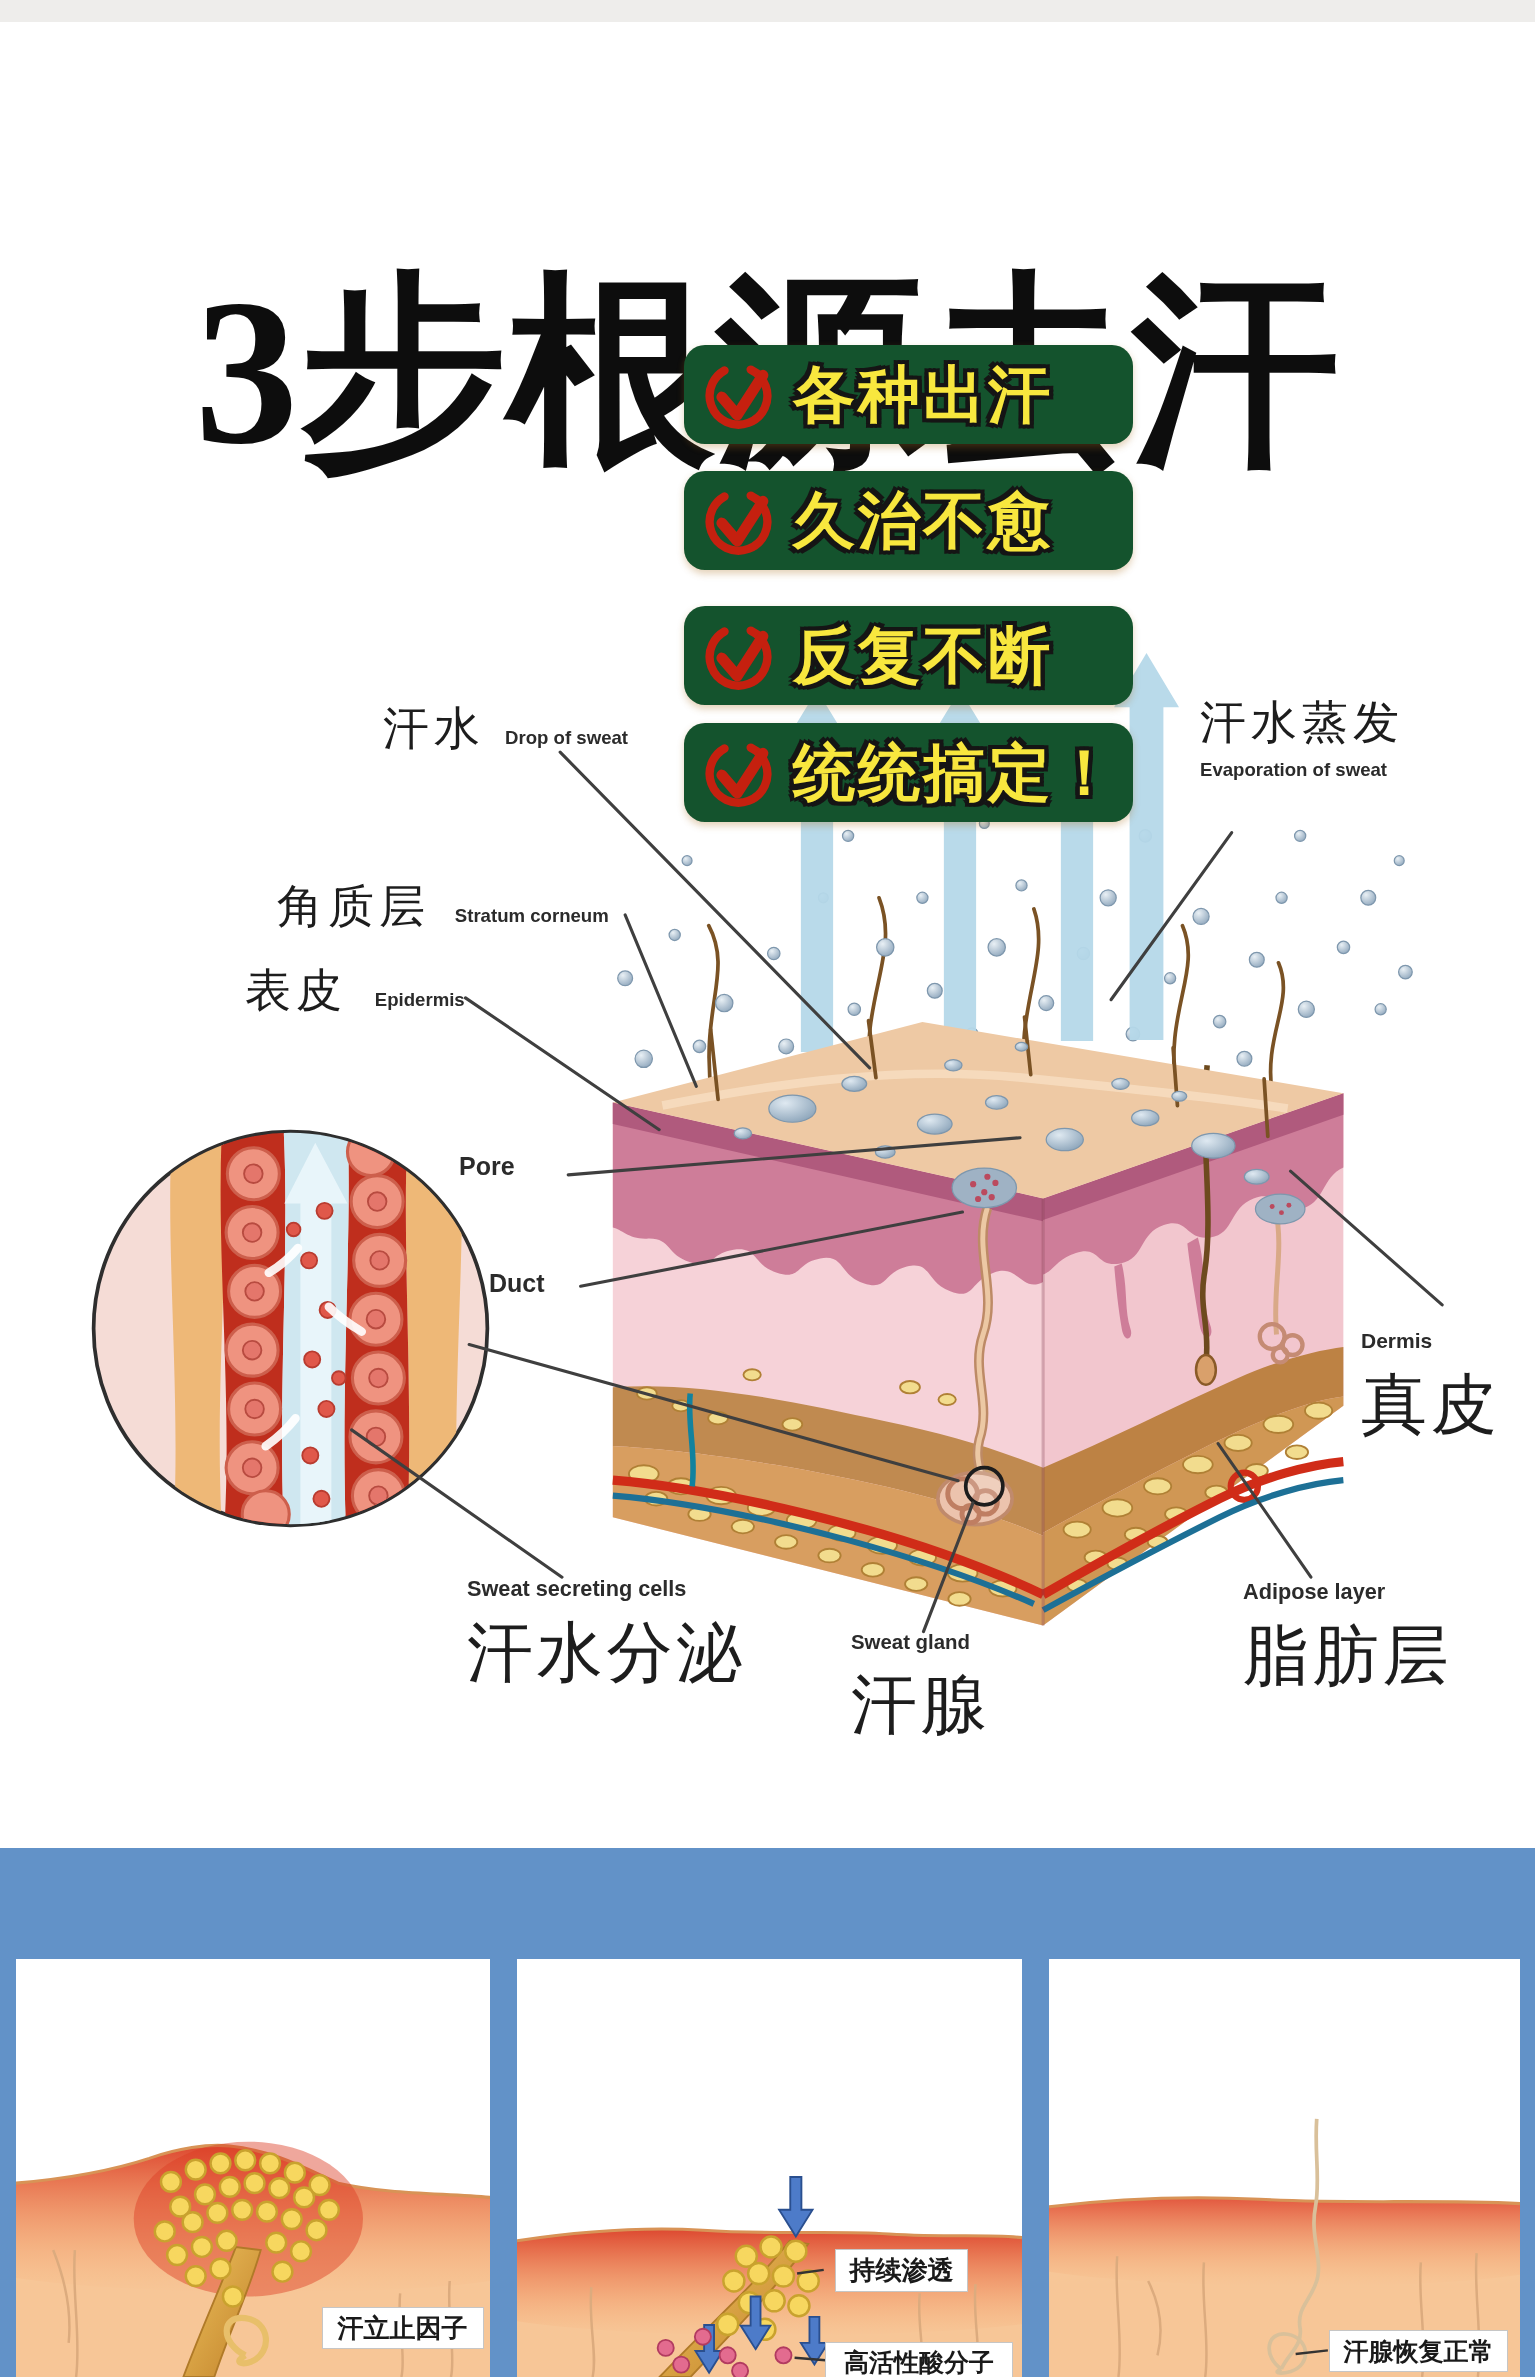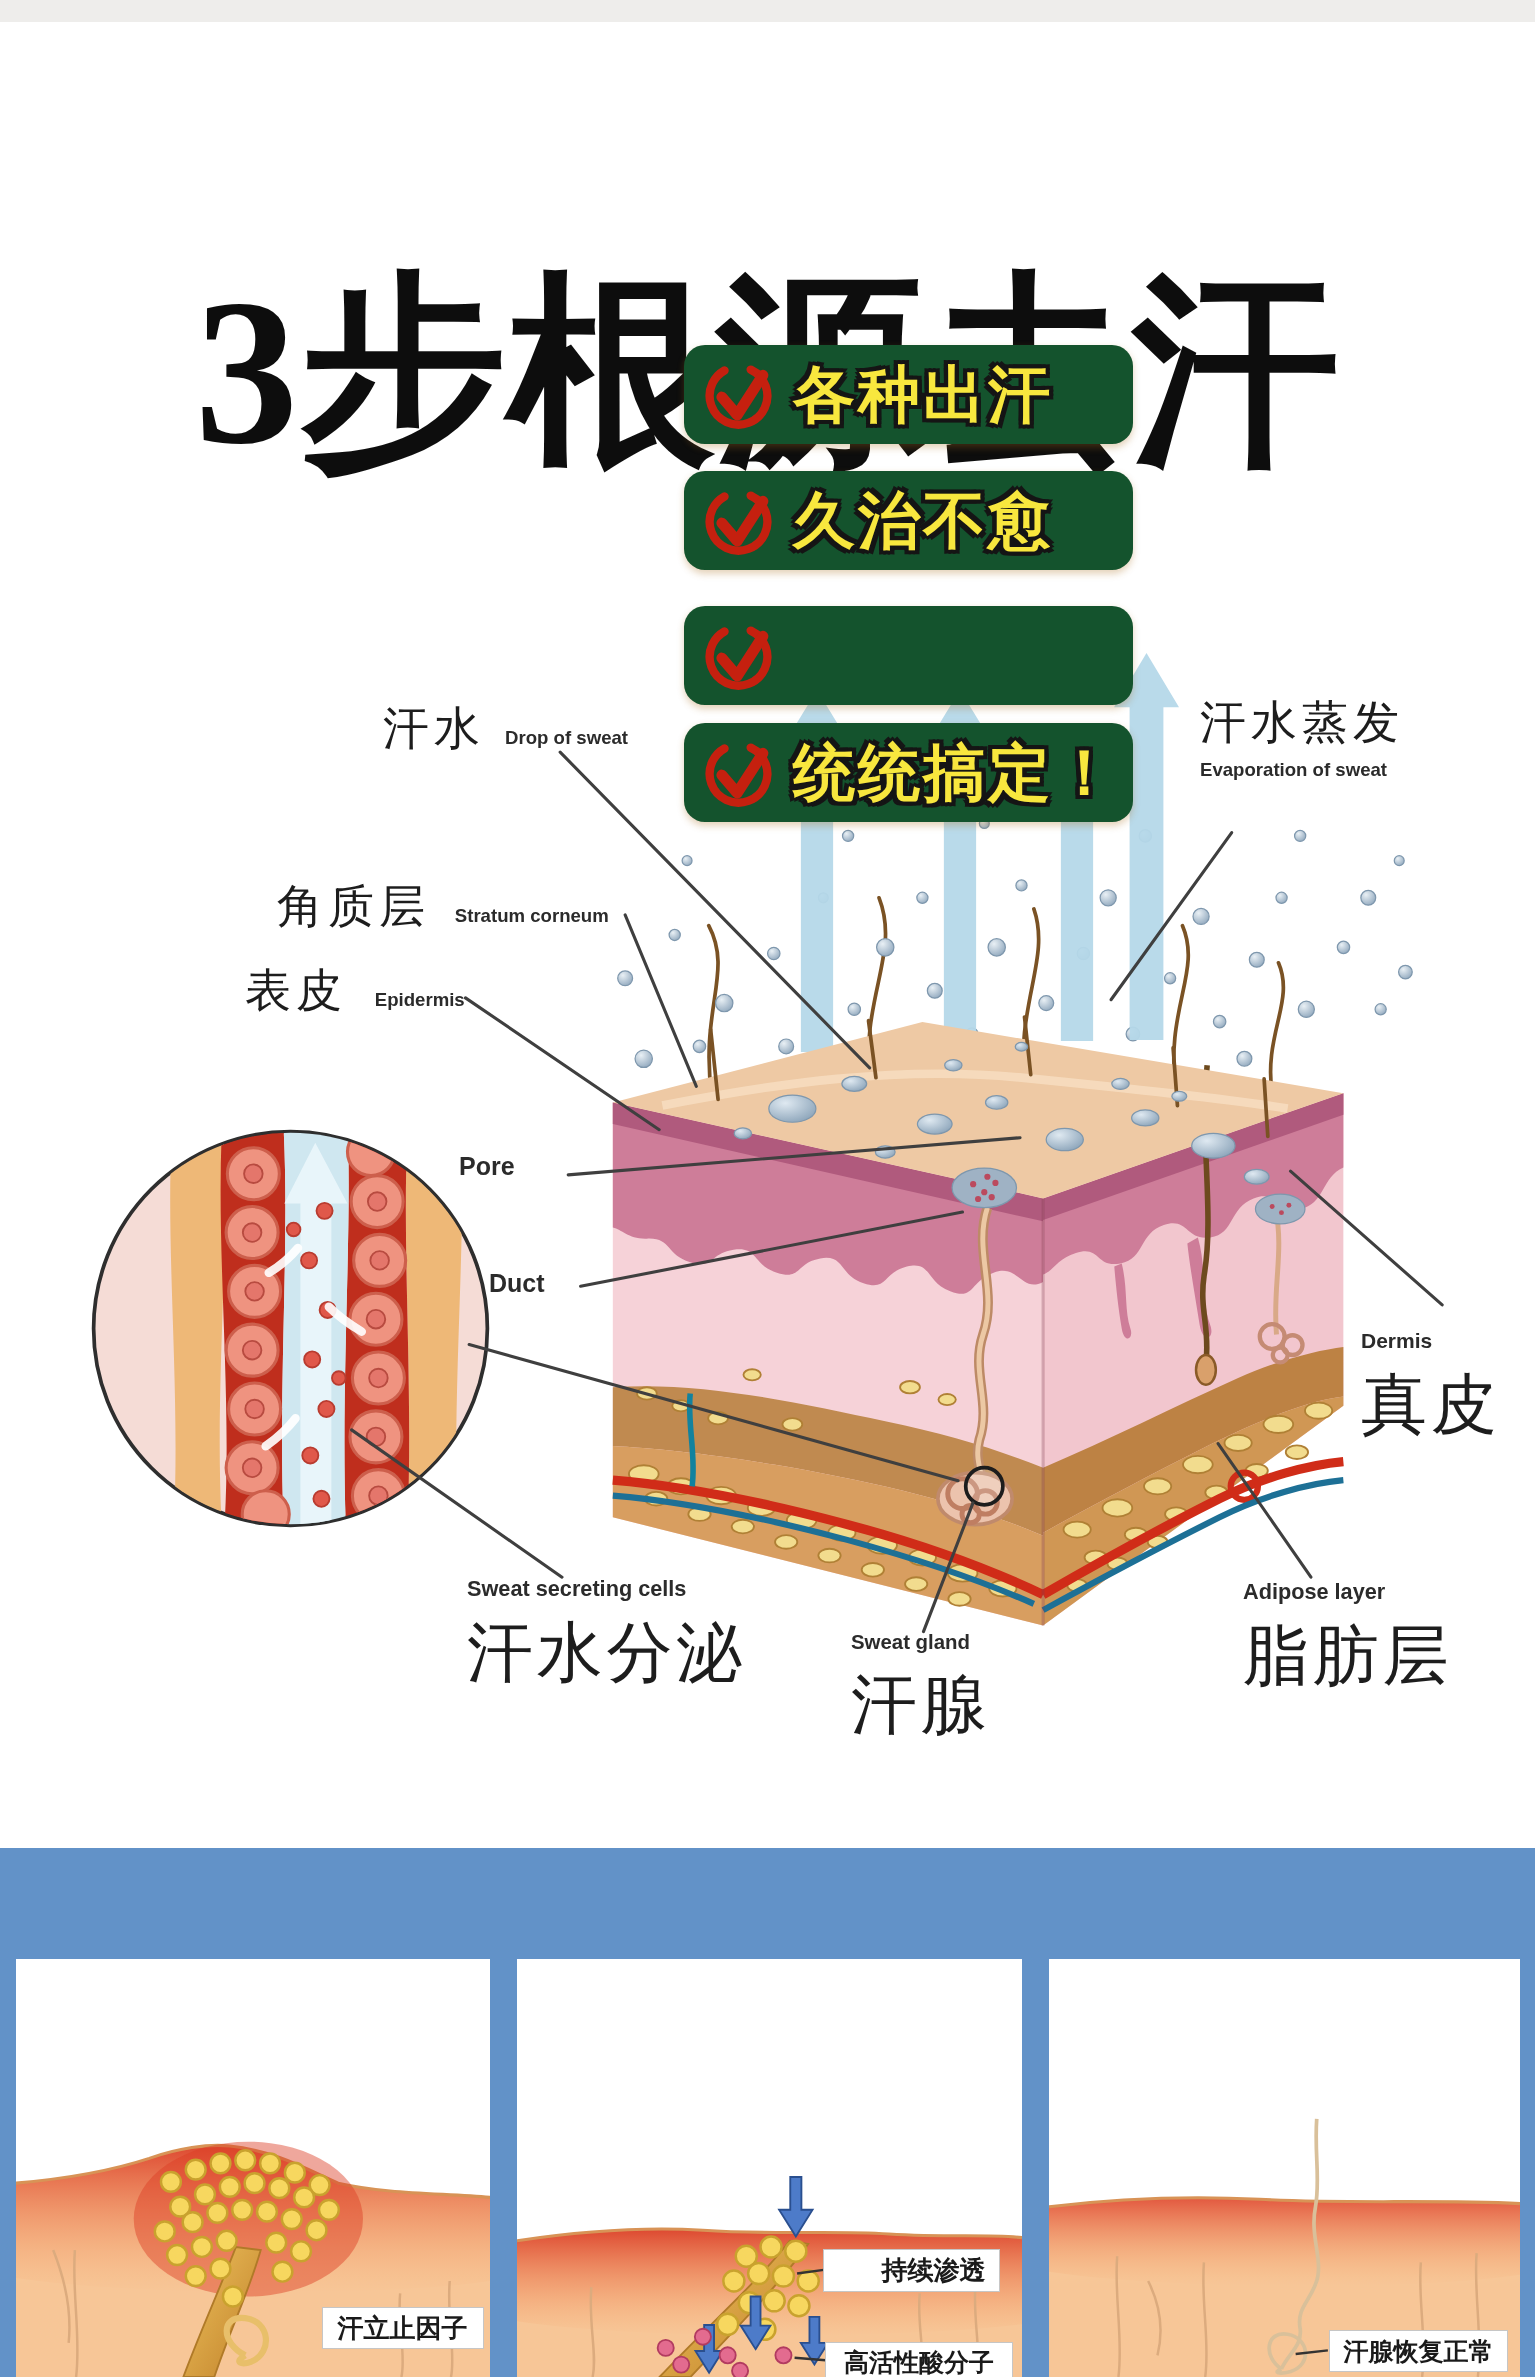--- a/index.html
+++ b/index.html
@@ -56,20 +56,21 @@
       <circle cx="60" cy="62" r="45" fill="none" stroke="#c5200f" stroke-width="13" stroke-linecap="round" stroke-dasharray="240 43" transform="rotate(-65 60 62)"></circle>
       <path d="M34 64 L58 92 L98 30" fill="none" stroke="#c5200f" stroke-width="17" stroke-linecap="round" stroke-linejoin="round"></path>
     </svg>
     <span class="badge-label">久治不愈</span>
   </div>
   <div class="badge" style="top:606px;">
     <svg class="check-icon" width="77" height="77" viewBox="0 0 120 120">
       <circle cx="60" cy="62" r="45" fill="none" stroke="#c5200f" stroke-width="13" stroke-linecap="round" stroke-dasharray="240 43" transform="rotate(-65 60 62)"></circle>
       <path d="M34 64 L58 92 L98 30" fill="none" stroke="#c5200f" stroke-width="17" stroke-linecap="round" stroke-linejoin="round"></path>
     </svg>
+    <span class="badge-label">反复不断</span>
   </div>
   <div class="badge" style="top:723px;">
     <svg class="check-icon" width="77" height="77" viewBox="0 0 120 120">
       <circle cx="60" cy="62" r="45" fill="none" stroke="#c5200f" stroke-width="13" stroke-linecap="round" stroke-dasharray="240 43" transform="rotate(-65 60 62)"></circle>
       <path d="M34 64 L58 92 L98 30" fill="none" stroke="#c5200f" stroke-width="17" stroke-linecap="round" stroke-linejoin="round"></path>
     </svg>
     <span class="badge-label">统统搞定！</span>
   </div>
 
   <svg class="abs" style="left:588px;top:712px;z-index:0;" width="836" height="384" viewBox="0 0 1350 620">
@@ -488,21 +489,21 @@
           <circle cx="340" cy="640" r="13"></circle>
             <circle cx="300" cy="610" r="13"></circle>
             <circle cx="430" cy="640" r="13"></circle>
           <circle cx="265" cy="655" r="13"></circle>
             <circle cx="360" cy="665" r="13"></circle>
             <circle cx="240" cy="628" r="13"></circle>
         </g>
         <line x1="495" y1="502" x2="452" y2="508" stroke="#333333" stroke-width="4"></line>
         <line x1="498" y1="648" x2="448" y2="644" stroke="#333333" stroke-width="4"></line>
       </svg>
-      <div class="plabel" style="left:306px;top:290px;width:131px;height:41px;font-size:26px;padding-left:44px;">
+      <div class="plabel" style="left:318px;top:290px;width:131px;height:41px;font-size:26px;">
         <span>持续渗透</span>
       </div>
       <div class="plabel" style="left:308px;top:383px;width:186px;height:38px;font-size:25px;">
         <span>高活性酸分子</span>
       </div>
     </div>
 
     <div class="panel" style="left:1049px;width:471px;">
       <svg width="471" height="418" viewBox="0 0 760 675" preserveAspectRatio="none">
         <defs>

